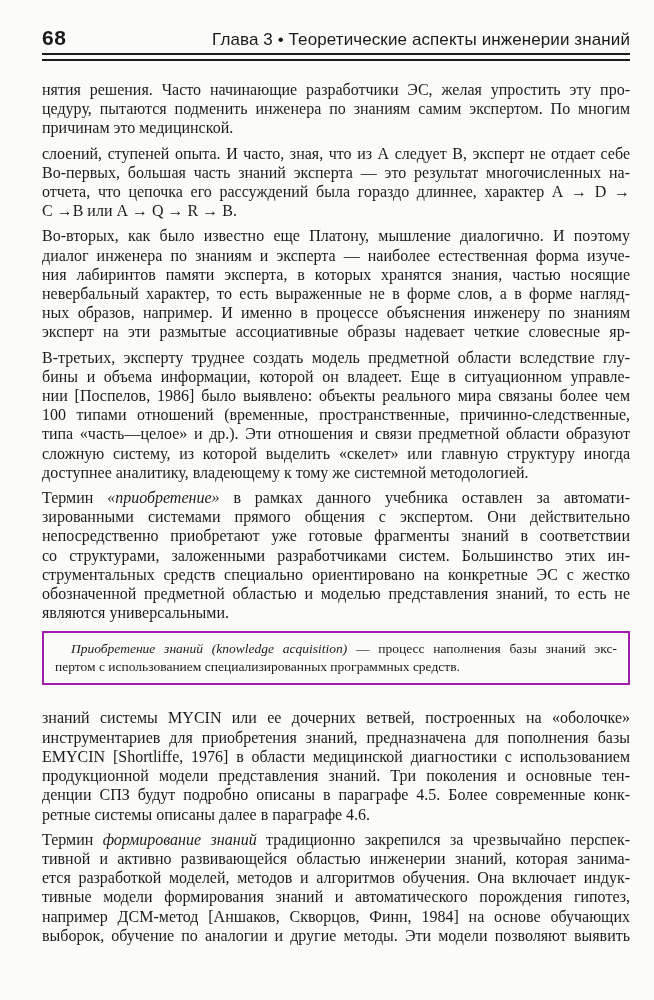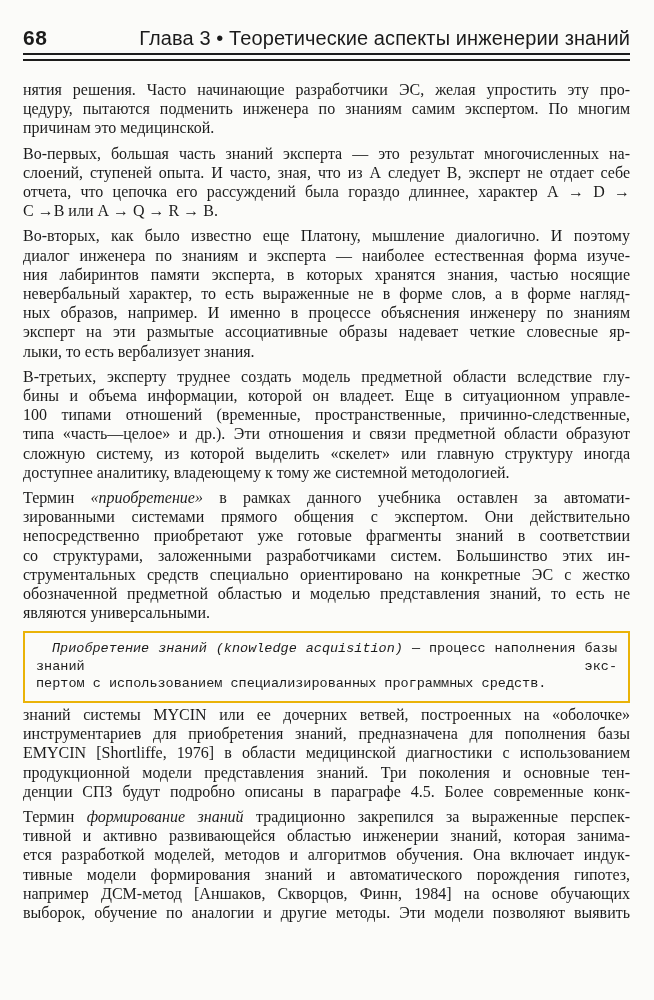--- a/index.html
+++ b/index.html
@@ -3,54 +3,54 @@
 <meta charset="utf-8">
 <style>
   html, body { margin: 0; padding: 0; }
   body {
     width: 654px; height: 1000px;
     background: #fbfbf9;
     color: #1b1b1b;
     font-family: "Liberation Serif", serif;
     overflow: hidden;
   }
-  .page { padding: 26px 24px 0 23px; box-sizing: border-box; width: 654px; }
+  .page { padding: 26px 24px 0 42px; box-sizing: border-box; width: 654px; }
 
   
   .running-head {
     display: flex; justify-content: space-between; align-items: baseline;
     font-family: "Liberation Sans", sans-serif;
     margin-bottom: 3px;
   }
   .page-num { font-size: 21px; font-weight: bold; letter-spacing: 0.5px; }
-  .head-title { font-size: 20px; letter-spacing: 0.1px; }
+  .head-title { font-size: 17px; letter-spacing: 0.1px; }
   .double-rule {
     height: 4px;
     border-top: 2px solid #1c1c1c;
     border-bottom: 2px solid #1c1c1c;
   }
 
   
   .content { margin-top: 19px; }
   .para { margin: 0 0 6px 0; }
   .line {
     font-size: 16px;
     line-height: 19.2px;
     text-align: justify;
     text-align-last: justify;
   }
   .line.final { text-align-last: left; }
   .it { font-style: italic; }
 
   
   .def-box {
-    border: 2px solid #eab308;
-    margin: 9px 0 2px 0;
+    border: 2px solid #a21caf;
+    margin: 9px 0 23px 0;
     padding: 7px 11px 8px 11px;
-    font-family: Liberation Mono, monospace;
+    font-family: Liberation Serif, serif;
   }
   .def-box .line { font-size: 13.5px; line-height: 17.5px; }
   .def-box .line.indent { text-indent: 16px; }
 </style>
 </head>
 <body>
 
 <div class="page">
 
   <div class="running-head">
@@ -59,37 +59,37 @@
   </div>
   <div class="double-rule"></div>
 
   <div class="content">
       <div class="para">
         <div class="line">нятия решения. Часто начинающие разработчики ЭС, желая упростить эту про-</div>
         <div class="line">цедуру, пытаются подменить инженера по знаниям самим экспертом. По многим</div>
         <div class="line final">причинам это медицинской.</div>
       </div>
       <div class="para">
+        <div class="line">слоений, ступеней опыта. И часто, зная, что из А следует В, эксперт не отдает себе</div>
         <div class="line">Во-первых, большая часть знаний эксперта — это результат многочисленных на-</div>
-        <div class="line">слоений, ступеней опыта. И часто, зная, что из А следует В, эксперт не отдает себе</div>
         <div class="line">отчета, что цепочка его рассуждений была гораздо длиннее, характер А → D →</div>
         <div class="line final">С →В или А → Q → R → В.</div>
       </div>
       <div class="para">
         <div class="line">Во-вторых, как было известно еще Платону, мышление диалогично. И поэтому</div>
         <div class="line">диалог инженера по знаниям и эксперта — наиболее естественная форма изуче-</div>
         <div class="line">ния лабиринтов памяти эксперта, в которых хранятся знания, частью носящие</div>
         <div class="line">невербальный характер, то есть выраженные не в форме слов, а в форме нагляд-</div>
         <div class="line">ных образов, например. И именно в процессе объяснения инженеру по знаниям</div>
         <div class="line">эксперт на эти размытые ассоциативные образы надевает четкие словесные яр-</div>
-        <div class="line final">лыки, то есть вербализует знания.</div>
       </div>
       <div class="para">
         <div class="line">В-третьих, эксперту труднее создать модель предметной области вследствие глу-</div>
         <div class="line">бины и объема информации, которой он владеет. Еще в ситуационном управле-</div>
+        <div class="line">нии [Поспелов, 1986] было выявлено: объекты реального мира связаны более чем</div>
         <div class="line">100 типами отношений (временные, пространственные, причинно-следственные,</div>
         <div class="line">типа «часть—целое» и др.). Эти отношения и связи предметной области образуют</div>
         <div class="line">сложную систему, из которой выделить «скелет» или главную структуру иногда</div>
         <div class="line final">доступнее аналитику, владеющему к тому же системной методологией.</div>
       </div>
       <div class="para">
         <div class="line"><span>Термин </span><span class="it">«приобретение»</span><span> в рамках данного учебника оставлен за автомати-</span></div>
         <div class="line">зированными системами прямого общения с экспертом. Они действительно</div>
         <div class="line">непосредственно приобретают уже готовые фрагменты знаний в соответствии</div>
         <div class="line">со структурами, заложенными разработчиками систем. Большинство этих ин-</div>
@@ -100,23 +100,24 @@
       <div class="def-box">
         <div class="line indent"><span class="it">Приобретение знаний (knowledge acquisition)</span><span> — процесс наполнения базы знаний экс-</span></div>
         <div class="line final">пертом с использованием специализированных программных средств.</div>
       </div>
       <div class="para">
         <div class="line">знаний системы MYCIN или ее дочерних ветвей, построенных на «оболочке»</div>
         <div class="line">инструментариев для приобретения знаний, предназначена для пополнения базы</div>
         <div class="line">EMYCIN [Shortliffe, 1976] в области медицинской диагностики с использованием</div>
         <div class="line">продукционной модели представления знаний. Три поколения и основные тен-</div>
         <div class="line">денции СПЗ будут подробно описаны в параграфе 4.5. Более современные конк-</div>
+        <div class="line final">ретные системы описаны далее в параграфе 4.6.</div>
       </div>
       <div class="para">
-        <div class="line"><span>Термин </span><span class="it">формирование знаний</span><span> традиционно закрепился за выраженные перспек-</span></div>
+        <div class="line"><span>Термин </span><span class="it">формирование знаний</span><span> традиционно закрепился за чрезвычайно перспек-</span></div>
         <div class="line">тивной и активно развивающейся областью инженерии знаний, которая занима-</div>
         <div class="line">ется разработкой моделей, методов и алгоритмов обучения. Она включает индук-</div>
         <div class="line">тивные модели формирования знаний и автоматического порождения гипотез,</div>
         <div class="line">например ДСМ-метод [Аншаков, Скворцов, Финн, 1984] на основе обучающих</div>
         <div class="line">выборок, обучение по аналогии и другие методы. Эти модели позволяют выявить</div>
       </div>
     </div>
 
 </div>
 

